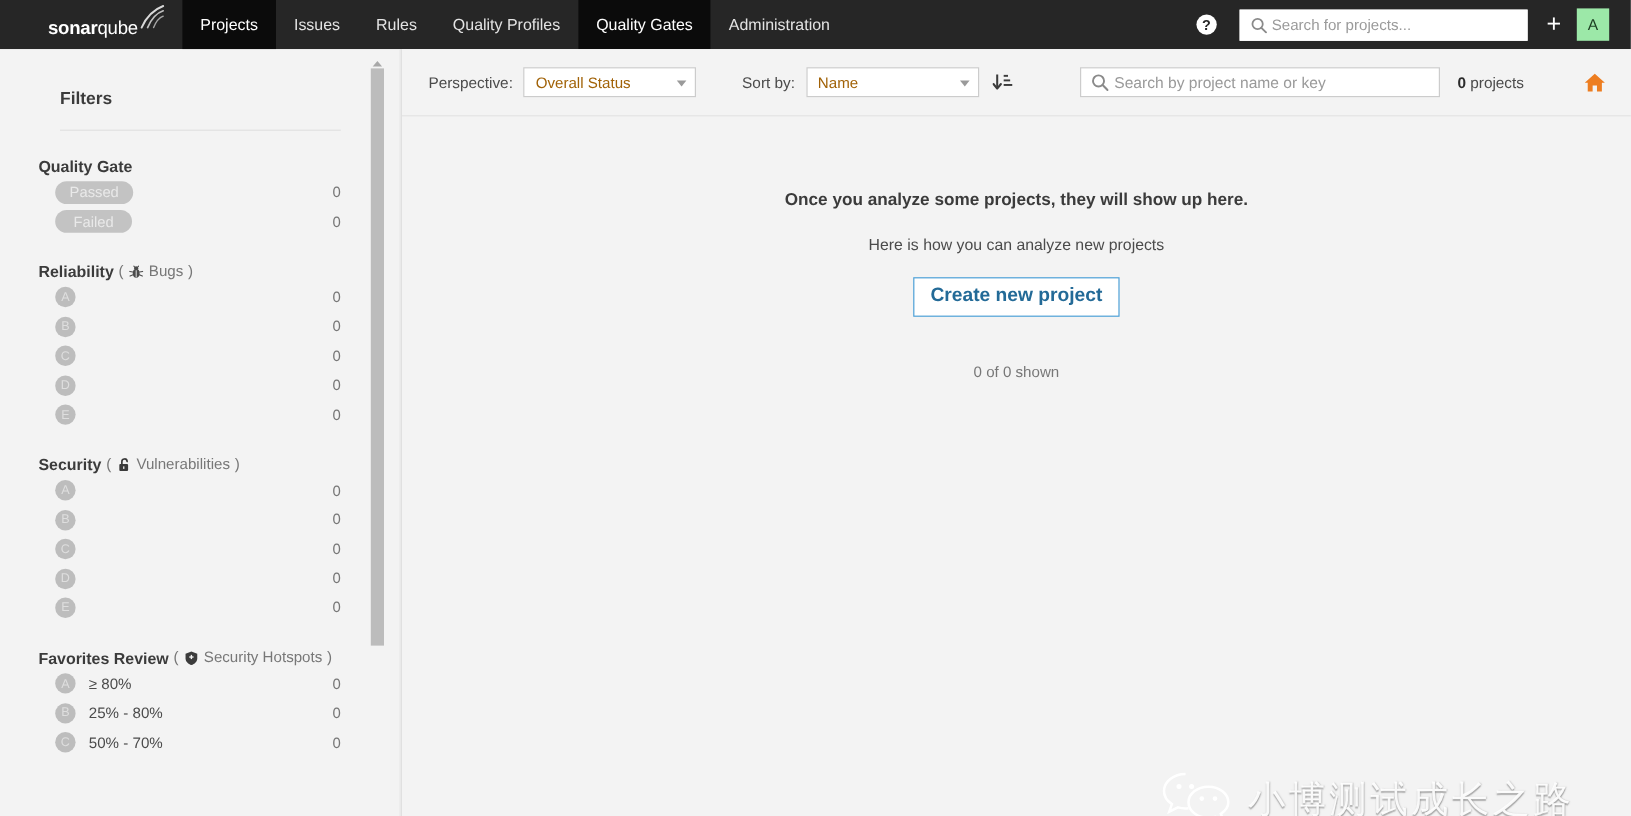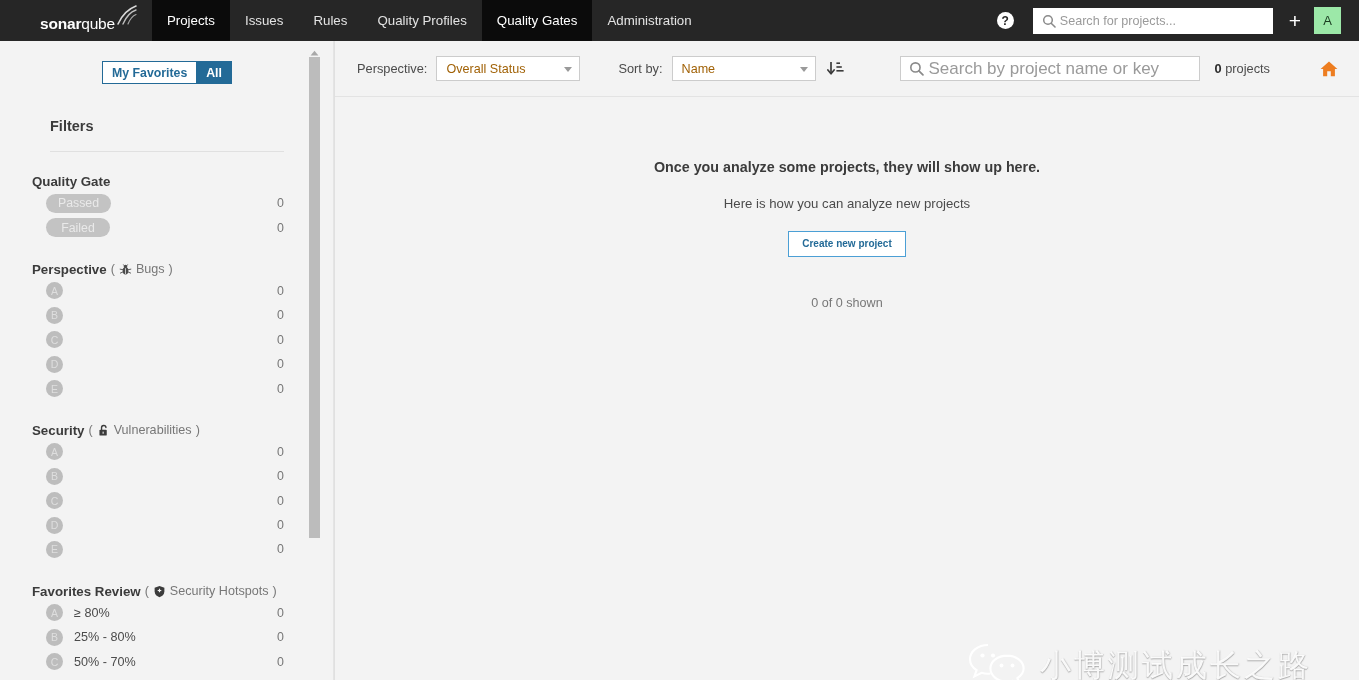--- a/index.html
+++ b/index.html
@@ -205,41 +205,41 @@
   .proj-search {
     position: relative; margin-left: 56px;
     width: 300px; height: 25px;
     background: #fff; border: 1px solid #ccc;
     display: flex; align-items: center;
   }
   .proj-search .mag { position: absolute; left: 8px; top: 4px; }
   .proj-search input {
     border: 0; outline: none; background: transparent;
     width: 100%; height: 100%; padding: 0 24px 0 28px;
-    font-size: 17px; color: #0f766e;
+    font-size: 13px; color: #0f766e;
     font-family: "Liberation Sans", sans-serif;
   }
   .proj-search input::placeholder { color: #9a9a9a; }
 
   .proj-count { margin-left: auto; font-size: 12.8px; color: #4b4b4b; }
   .proj-count b { font-weight: 700; color: #2b2b2b; }
   .home-icon { margin-left: 49px; cursor: pointer; display: flex; align-items: center; }
 
   .empty {
     text-align: center;
     padding-top: 62px;
   }
   .empty-title { font-size: 14.3px; font-weight: 700; color: #3b3b3b; }
   .empty-sub { font-size: 13.2px; color: #4b4b4b; margin-top: 21px; }
   .create-btn {
     display: inline-block; margin-top: 20px;
     background: #fff; color: #236a97;
     border: 1px solid #4b9fd5;
     padding: 6px 13px 7px 13px;
-    font-size: 10px; font-weight: 700;
+    font-size: 16px; font-weight: 700;
     cursor: pointer;
     font-family: "Liberation Sans", sans-serif;
   }
   .shown-count { margin-top: 39px; font-size: 12.6px; color: #777; }
 
   
   .watermark {
     position: absolute; left: 966px; top: 598px;
     display: flex; align-items: center; gap: 12px;
     pointer-events: none;
@@ -297,47 +297,41 @@
     <div class="nav-plus">+</div>
 
     <div class="avatar">A</div>
   </div>
 </div>
 
 <div class="page">
 
   <div class="sidebar">
 
-    <div class="fav-toggle-row">
-      <div class="fav-toggle">
-        <div class="fav-btn off">My Favorites</div>
-        <div class="fav-btn on">All</div>
-      </div>
-    </div>
 
     <div class="filters-title">Filters</div>
     <div class="filters-rule"></div>
 
     <div class="facet">
       <div class="facet-head">
         <span>Quality Gate</span>
       </div>
       <div class="facet-row">
         <span class="pill">Passed</span>
         <span class="row-count">0</span>
       </div>
       <div class="facet-row">
         <span class="pill">Failed</span>
         <span class="row-count">0</span>
       </div>
     </div>
 
     <div class="facet">
       <div class="facet-head">
-        <span>Perspective</span>
+        <span>Reliability</span>
         <span class="paren">(</span>
         <span class="ficon">
           <svg width="13" height="13" viewBox="0 0 16 16">
             <ellipse cx="8" cy="9.6" rx="3.5" ry="4.6" fill="#4b4b4b"></ellipse>
             <circle cx="8" cy="4.4" r="2.1" fill="#4b4b4b"></circle>
             <line x1="5.6" y1="2.2" x2="6.7" y2="3.6" stroke="#4b4b4b" stroke-width="1.1" stroke-linecap="round"></line>
             <line x1="10.4" y1="2.2" x2="9.3" y2="3.6" stroke="#4b4b4b" stroke-width="1.1" stroke-linecap="round"></line>
             <line x1="1.4" y1="7.6" x2="4.6" y2="8.2" stroke="#4b4b4b" stroke-width="1.1" stroke-linecap="round"></line>
             <line x1="14.6" y1="7.6" x2="11.4" y2="8.2" stroke="#4b4b4b" stroke-width="1.1" stroke-linecap="round"></line>
             <line x1="1.7" y1="12.4" x2="4.8" y2="11" stroke="#4b4b4b" stroke-width="1.1" stroke-linecap="round"></line>

